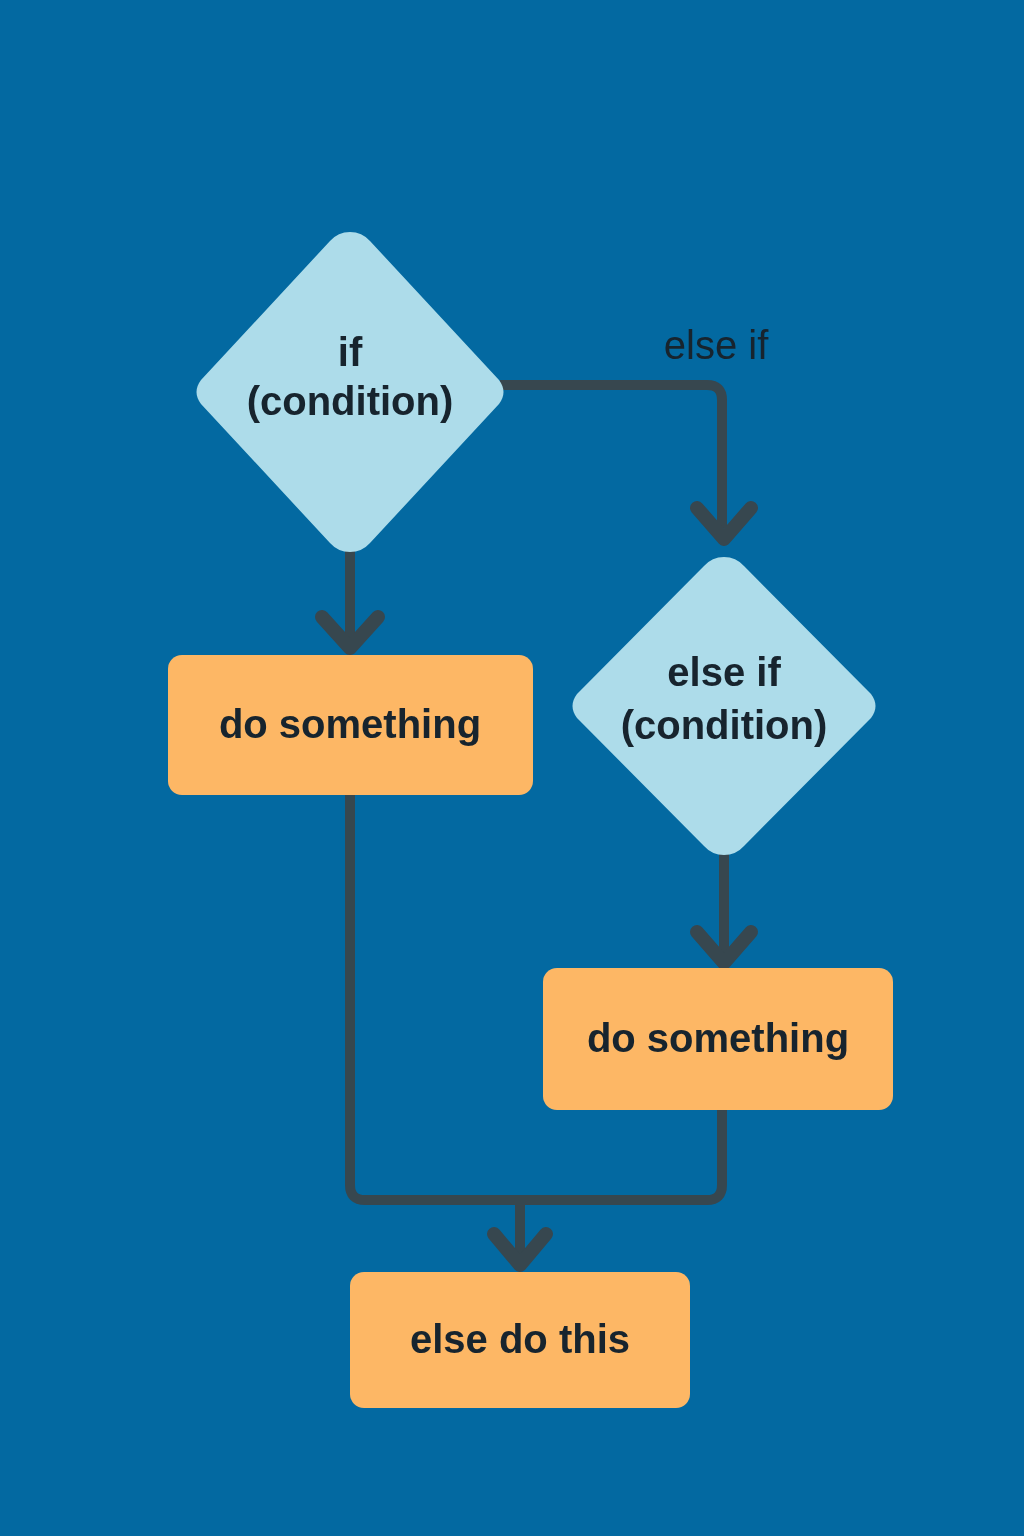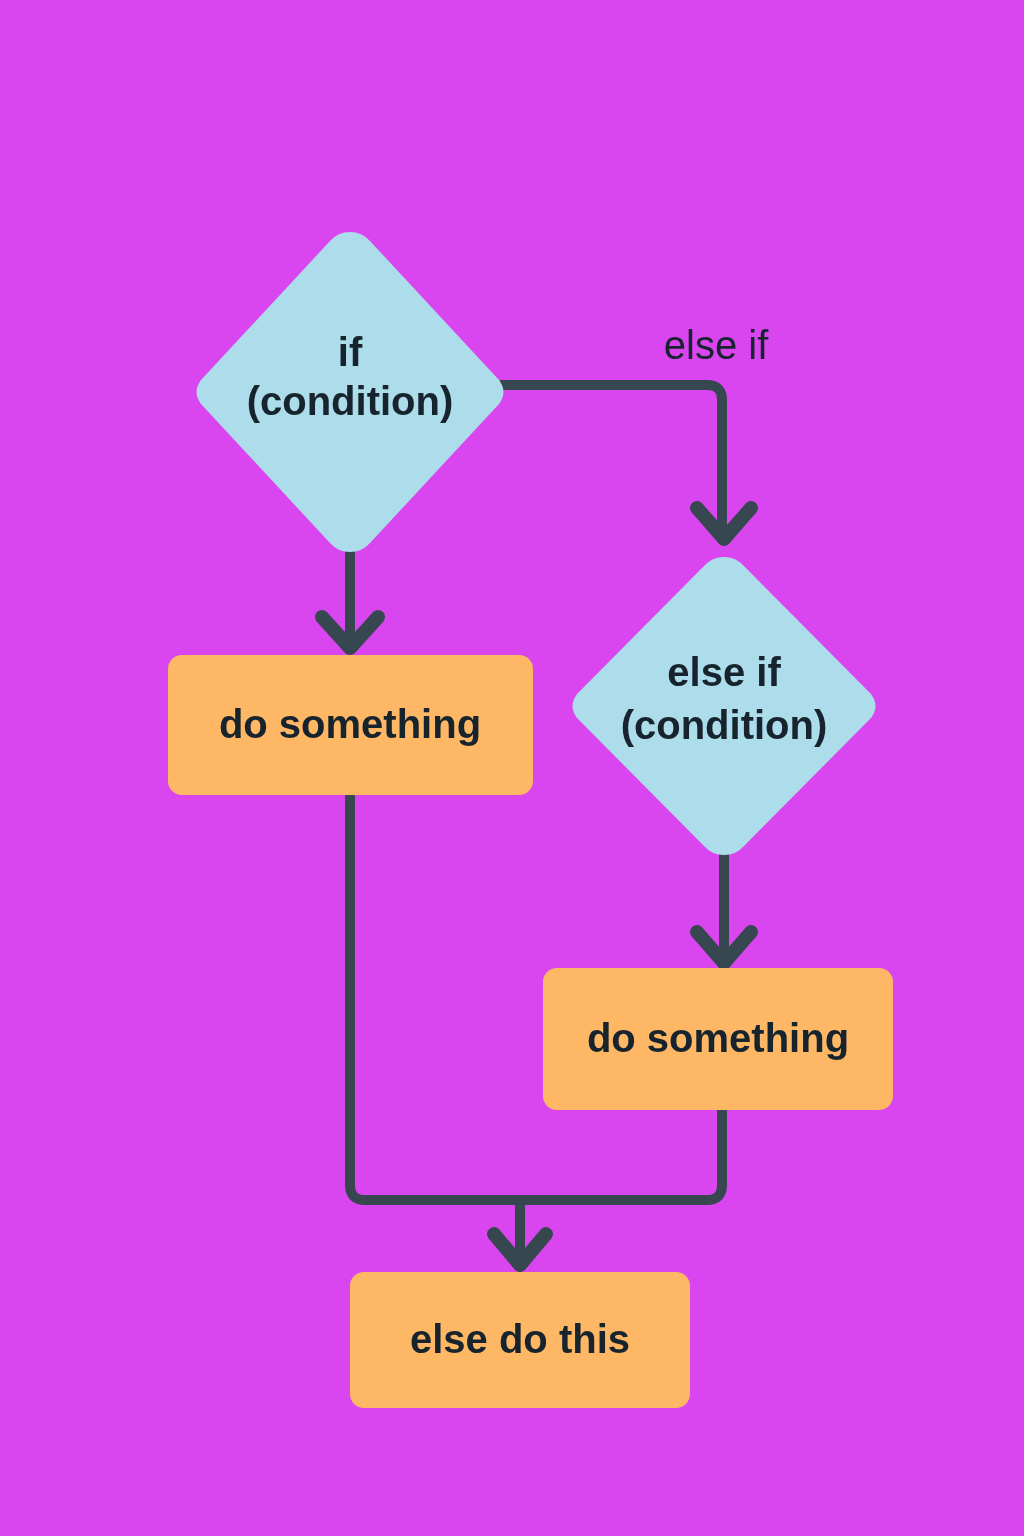--- a/index.html
+++ b/index.html
@@ -10,21 +10,21 @@
   body {
     width: 1024px;
     height: 1536px;
     overflow: hidden;
     font-family: "Liberation Sans", sans-serif;
   }
   #diagram-root {
     position: relative;
     width: 1024px;
     height: 1536px;
-    background: #d946ef;
+    background: #0369a1;
   }
   svg.flow-canvas {
     position: absolute;
     top: 0;
     left: 0;
     width: 1024px;
     height: 1536px;
     display: block;
   }
   .node-label {

